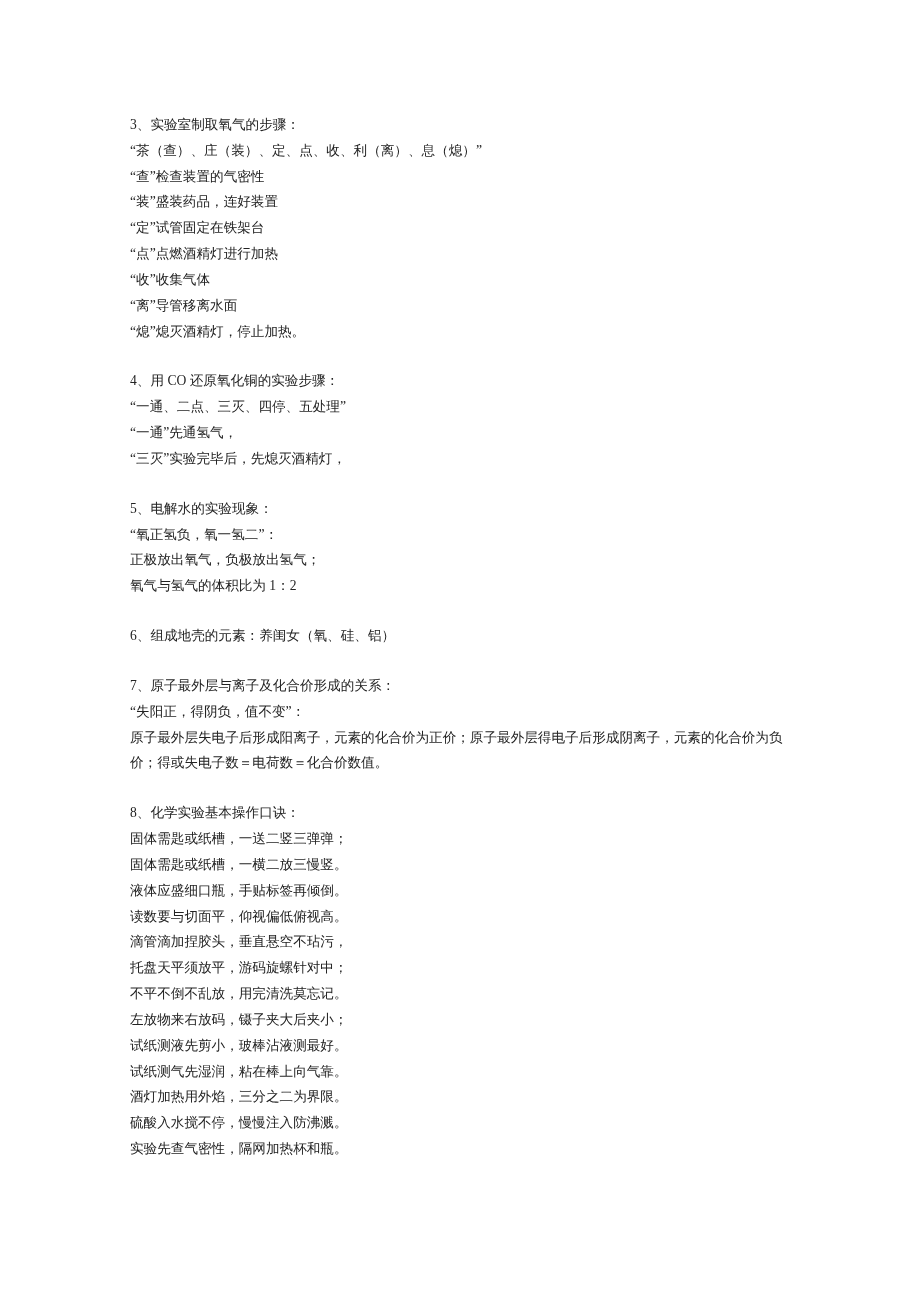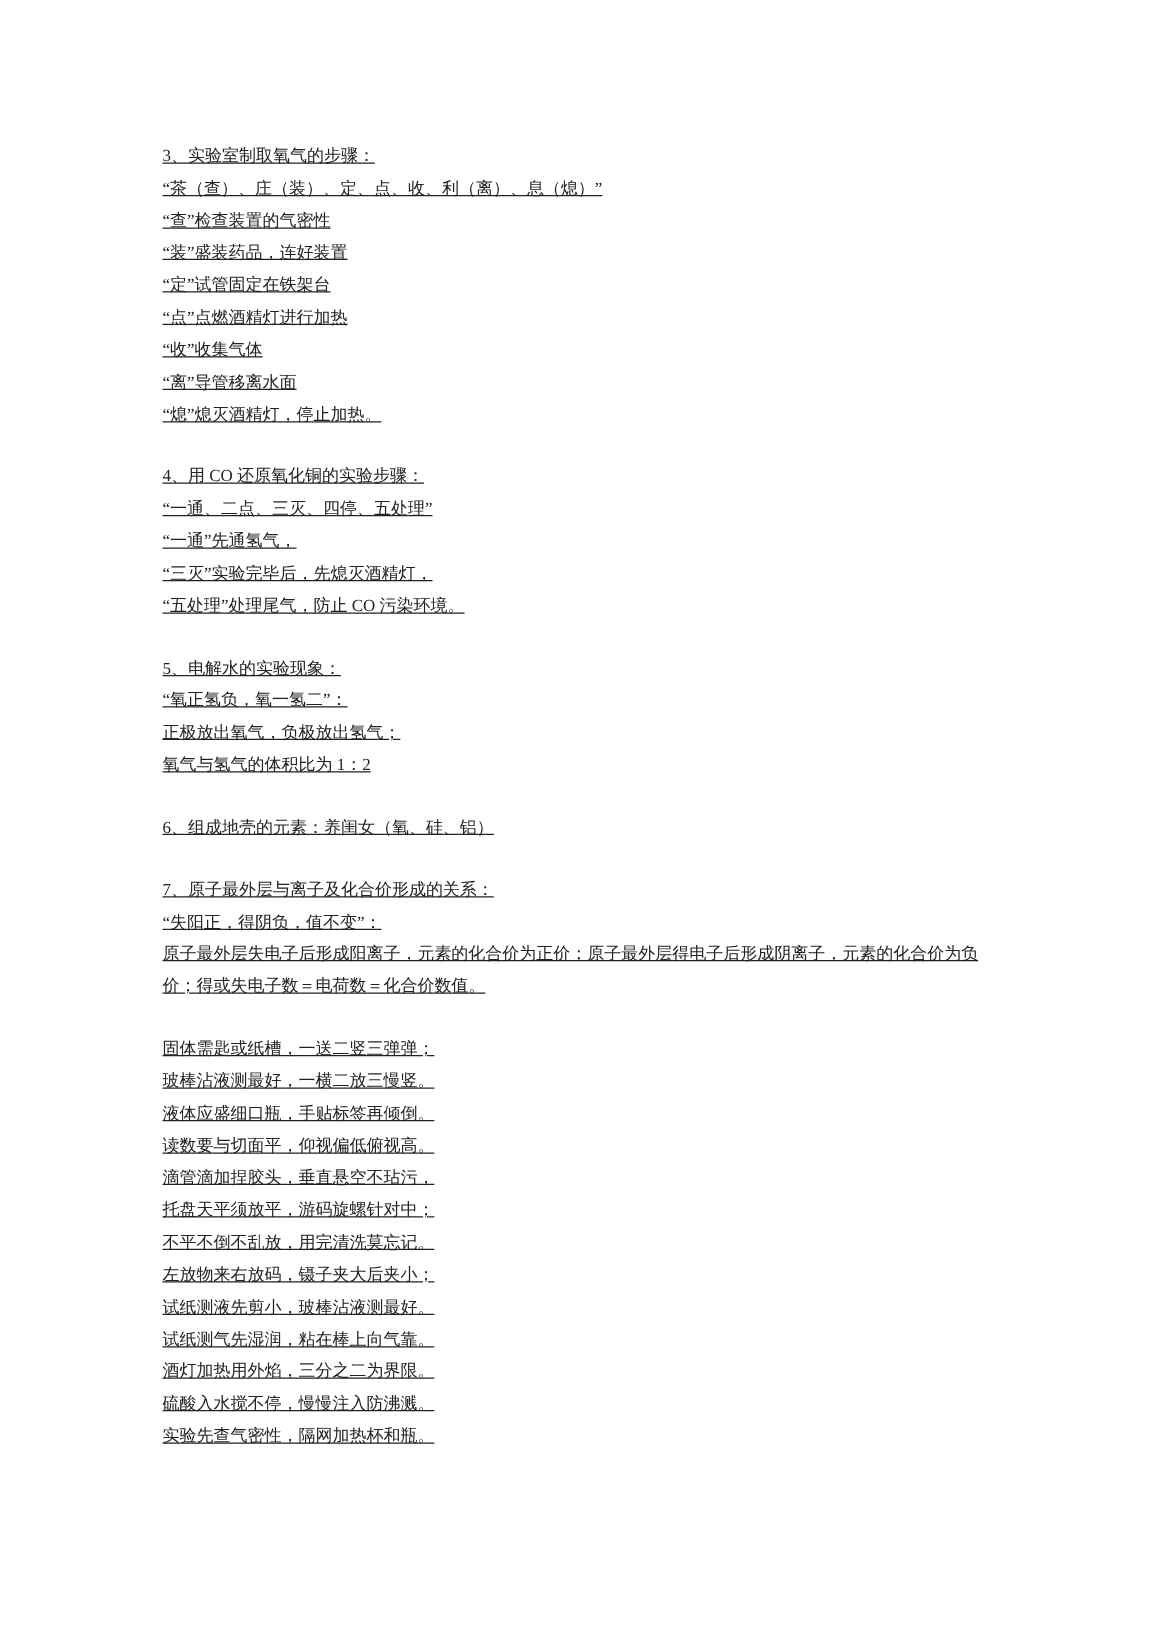--- a/index.html
+++ b/index.html
@@ -17,21 +17,20 @@
     font-family: "SimSun", "Songti SC", serif;
     font-size: 13.6px;
     color: #222222;
     line-height: 1.9;
   }
   .block {
     margin-bottom: 24px;
   }
   .line {
     white-space: pre-wrap;
-    text-decoration: underline;
   }
 </style>
 </head>
 <body>
 
 <div class="page">
 
   <div class="block">
     <div class="line">3、实验室制取氧气的步骤：</div>
     <div class="line">“茶（查）、庄（装）、定、点、收、利（离）、息（熄）”</div>
@@ -42,43 +41,43 @@
     <div class="line">“收”收集气体</div>
     <div class="line">“离”导管移离水面</div>
     <div class="line">“熄”熄灭酒精灯，停止加热。</div>
   </div>
 
   <div class="block">
     <div class="line">4、用 CO 还原氧化铜的实验步骤：</div>
     <div class="line">“一通、二点、三灭、四停、五处理”</div>
     <div class="line">“一通”先通氢气，</div>
     <div class="line">“三灭”实验完毕后，先熄灭酒精灯，</div>
-    <div class="line">“五处理”处理尾气，防止 CO 污染环境。</div>
   </div>
 
   <div class="block">
     <div class="line">5、电解水的实验现象：</div>
     <div class="line">“氧正氢负，氧一氢二”：</div>
     <div class="line">正极放出氧气，负极放出氢气；</div>
     <div class="line">氧气与氢气的体积比为 1：2</div>
   </div>
 
   <div class="block">
     <div class="line">6、组成地壳的元素：养闺女（氧、硅、铝）</div>
   </div>
 
   <div class="block">
     <div class="line">7、原子最外层与离子及化合价形成的关系：</div>
     <div class="line">“失阳正，得阴负，值不变”：</div>
     <div class="line">原子最外层失电子后形成阳离子，元素的化合价为正价；原子最外层得电子后形成阴离子，元素的化合价为负价；得或失电子数＝电荷数＝化合价数值。</div>
   </div>
 
   <div class="block">
+    <div class="line">8、化学实验基本操作口诀：</div>
     <div class="line">固体需匙或纸槽，一送二竖三弹弹；</div>
-    <div class="line">玻棒沾液测最好，一横二放三慢竖。</div>
+    <div class="line">固体需匙或纸槽，一横二放三慢竖。</div>
     <div class="line">液体应盛细口瓶，手贴标签再倾倒。</div>
     <div class="line">读数要与切面平，仰视偏低俯视高。</div>
     <div class="line">滴管滴加捏胶头，垂直悬空不玷污，</div>
     <div class="line">托盘天平须放平，游码旋螺针对中；</div>
     <div class="line">不平不倒不乱放，用完清洗莫忘记。</div>
     <div class="line">左放物来右放码，镊子夹大后夹小；</div>
     <div class="line">试纸测液先剪小，玻棒沾液测最好。</div>
     <div class="line">试纸测气先湿润，粘在棒上向气靠。</div>
     <div class="line">酒灯加热用外焰，三分之二为界限。</div>
     <div class="line">硫酸入水搅不停，慢慢注入防沸溅。</div>

